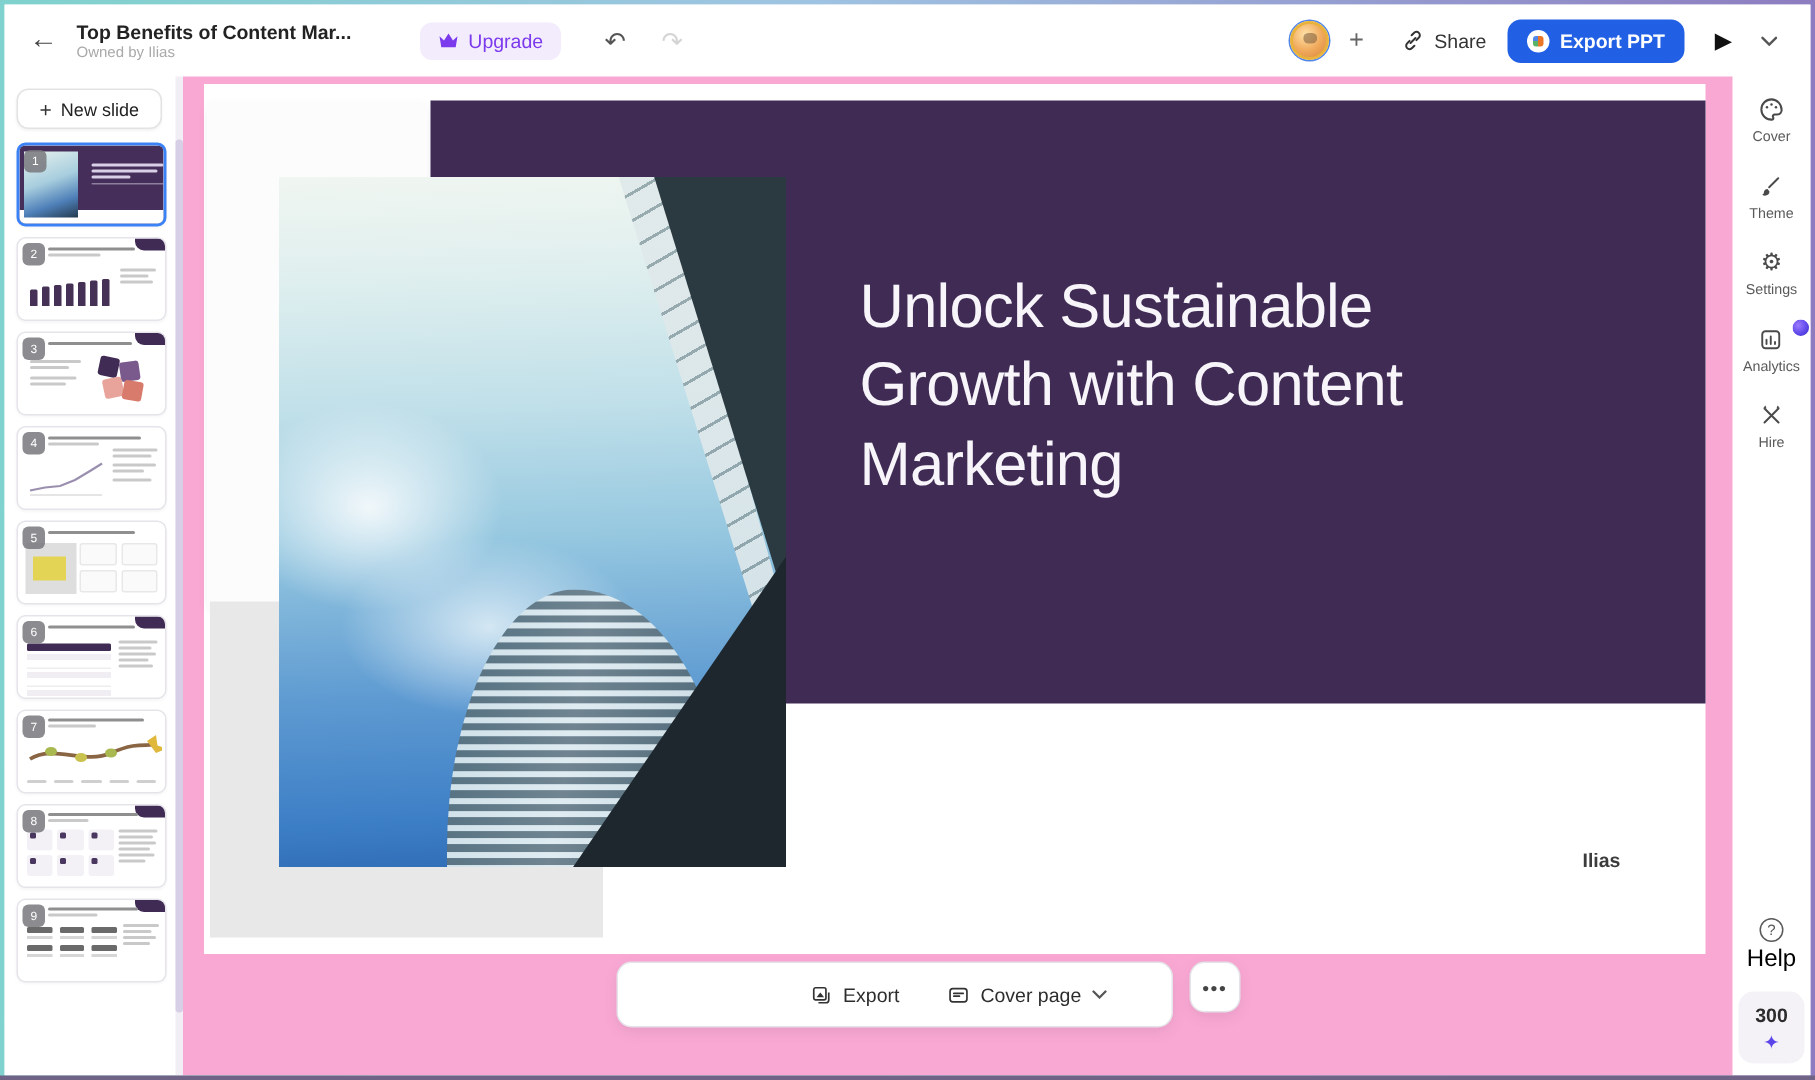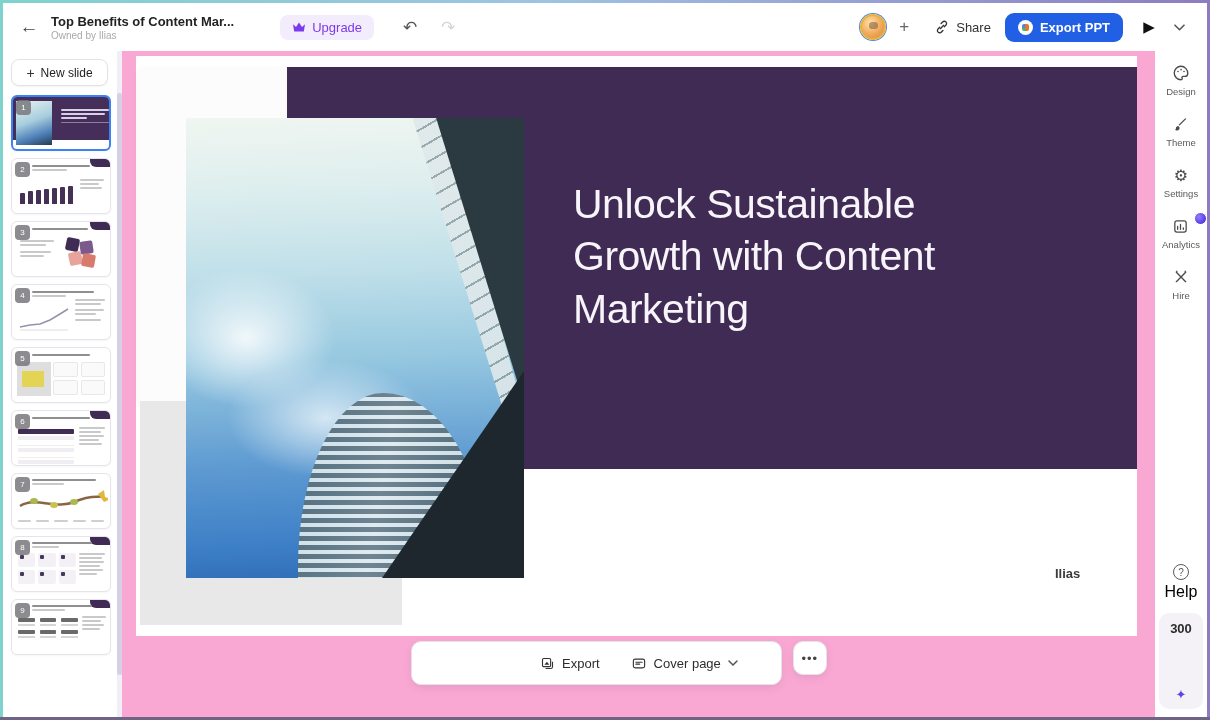--- a/index.html
+++ b/index.html
@@ -96,21 +96,21 @@
 
   
   .sidebar-right { position:absolute; top:48px; right:0; bottom:0; width:52px; background:#fff; display:flex; flex-direction:column; align-items:center; padding-top:12px; }
   .rtool { display:flex; flex-direction:column; align-items:center; gap:3px; cursor:pointer; margin-bottom:17px; position:relative; }
   .rtool .ric { width:20px; height:20px; display:flex; align-items:center; justify-content:center; color:#4a4a4a; font-size:16px; }
   .rtool .rlb { font-size:9.5px; color:#5a5a5a; }
   .badge { position:absolute; top:-4px; right:-7px; width:13px; height:13px; border-radius:50%; background:radial-gradient(circle at 35% 35%, #9b7bff 0%, #5b45e8 60%, #3a2fb8 100%); border:1.5px solid #fff; }
   .rspacer { flex:1; }
   .help-item { display:flex; flex-direction:column; align-items:center; gap:3px; cursor:pointer; margin-bottom:12px; }
   .qmark { width:16px; height:16px; border:1.3px solid #5a5a5a; border-radius:50%; color:#5a5a5a; font-size:10px; display:flex; align-items:center; justify-content:center; }
-  .credits { width:44px; border-radius:10px; background:#f4f2f7; display:flex; flex-direction:column; align-items:center; padding:8px 0 7px; margin-bottom:8px; cursor:pointer;gap:48px; }
+  .credits { width:44px; border-radius:10px; background:#f4f2f7; display:flex; flex-direction:column; align-items:center; padding:8px 0 7px; margin-bottom:8px; cursor:pointer; }
   .credits .cnum { font-size:13px; font-weight:bold; color:#2c2c2c; }
   .credits .spark { font-size:13px; color:#5b45e8; margin-top:3px; }
 
   
   .canvas { position:absolute; top:48px; left:119px; right:52px; bottom:0; background:#f9a8d4; }
   .slide { position:absolute; left:14px; top:5px; width:1001px; height:580px; background:#fff; }
   .card-tl { position:absolute; left:2px; top:13px; width:147px; height:334px; background:#fcfcfc; box-shadow:0 2px 8px rgba(0,0,0,.06); }
   .rect-gray { position:absolute; left:4px; top:345px; width:262px; height:224px; background:#e9e8e8; }
   .rect-purple { position:absolute; left:151px; top:11px; width:850px; height:402px; background:#3f2b54; }
   .slide-photo { position:absolute; left:50px; top:62px; width:338px; height:460px; overflow:hidden;
@@ -417,21 +417,21 @@
   <div class="sidebar-right">
     <div class="rtool">
       <span class="ric">
         <svg width="18" height="18" viewBox="0 0 24 24" fill="none" stroke="#4a4a4a" stroke-width="1.8">
               <path d="M12 3a9 9 0 100 18c1.5 0 2-1 1.4-2.2-.6-1.2.2-2.3 1.6-2.3H17a4 4 0 004-4c0-5-4-9.5-9-9.5z"></path>
               <circle cx="8" cy="10" r="1.1" fill="#4a4a4a" stroke="none"></circle>
               <circle cx="12" cy="7.5" r="1.1" fill="#4a4a4a" stroke="none"></circle>
               <circle cx="16" cy="10" r="1.1" fill="#4a4a4a" stroke="none"></circle>
             </svg>
       </span>
-      <span class="rlb">Design</span>
+      <span class="rlb">Cover</span>
     </div>
     <div class="rtool">
       <span class="ric">
         <svg width="17" height="17" viewBox="0 0 24 24" fill="none" stroke="#4a4a4a" stroke-width="1.8" stroke-linecap="round">
               <path d="M19 4l-8.5 8.5"></path>
               <path d="M9 14c-2 0-3.5 1.5-3.5 3.5 0 1-.7 1.8-1.5 2 1 .8 2.3 1 3.5.8 2-.3 3.3-1.8 3.3-3.8z" fill="#4a4a4a" stroke="none"></path>
             </svg>
       </span>
       <span class="rlb">Theme</span>
     </div>

